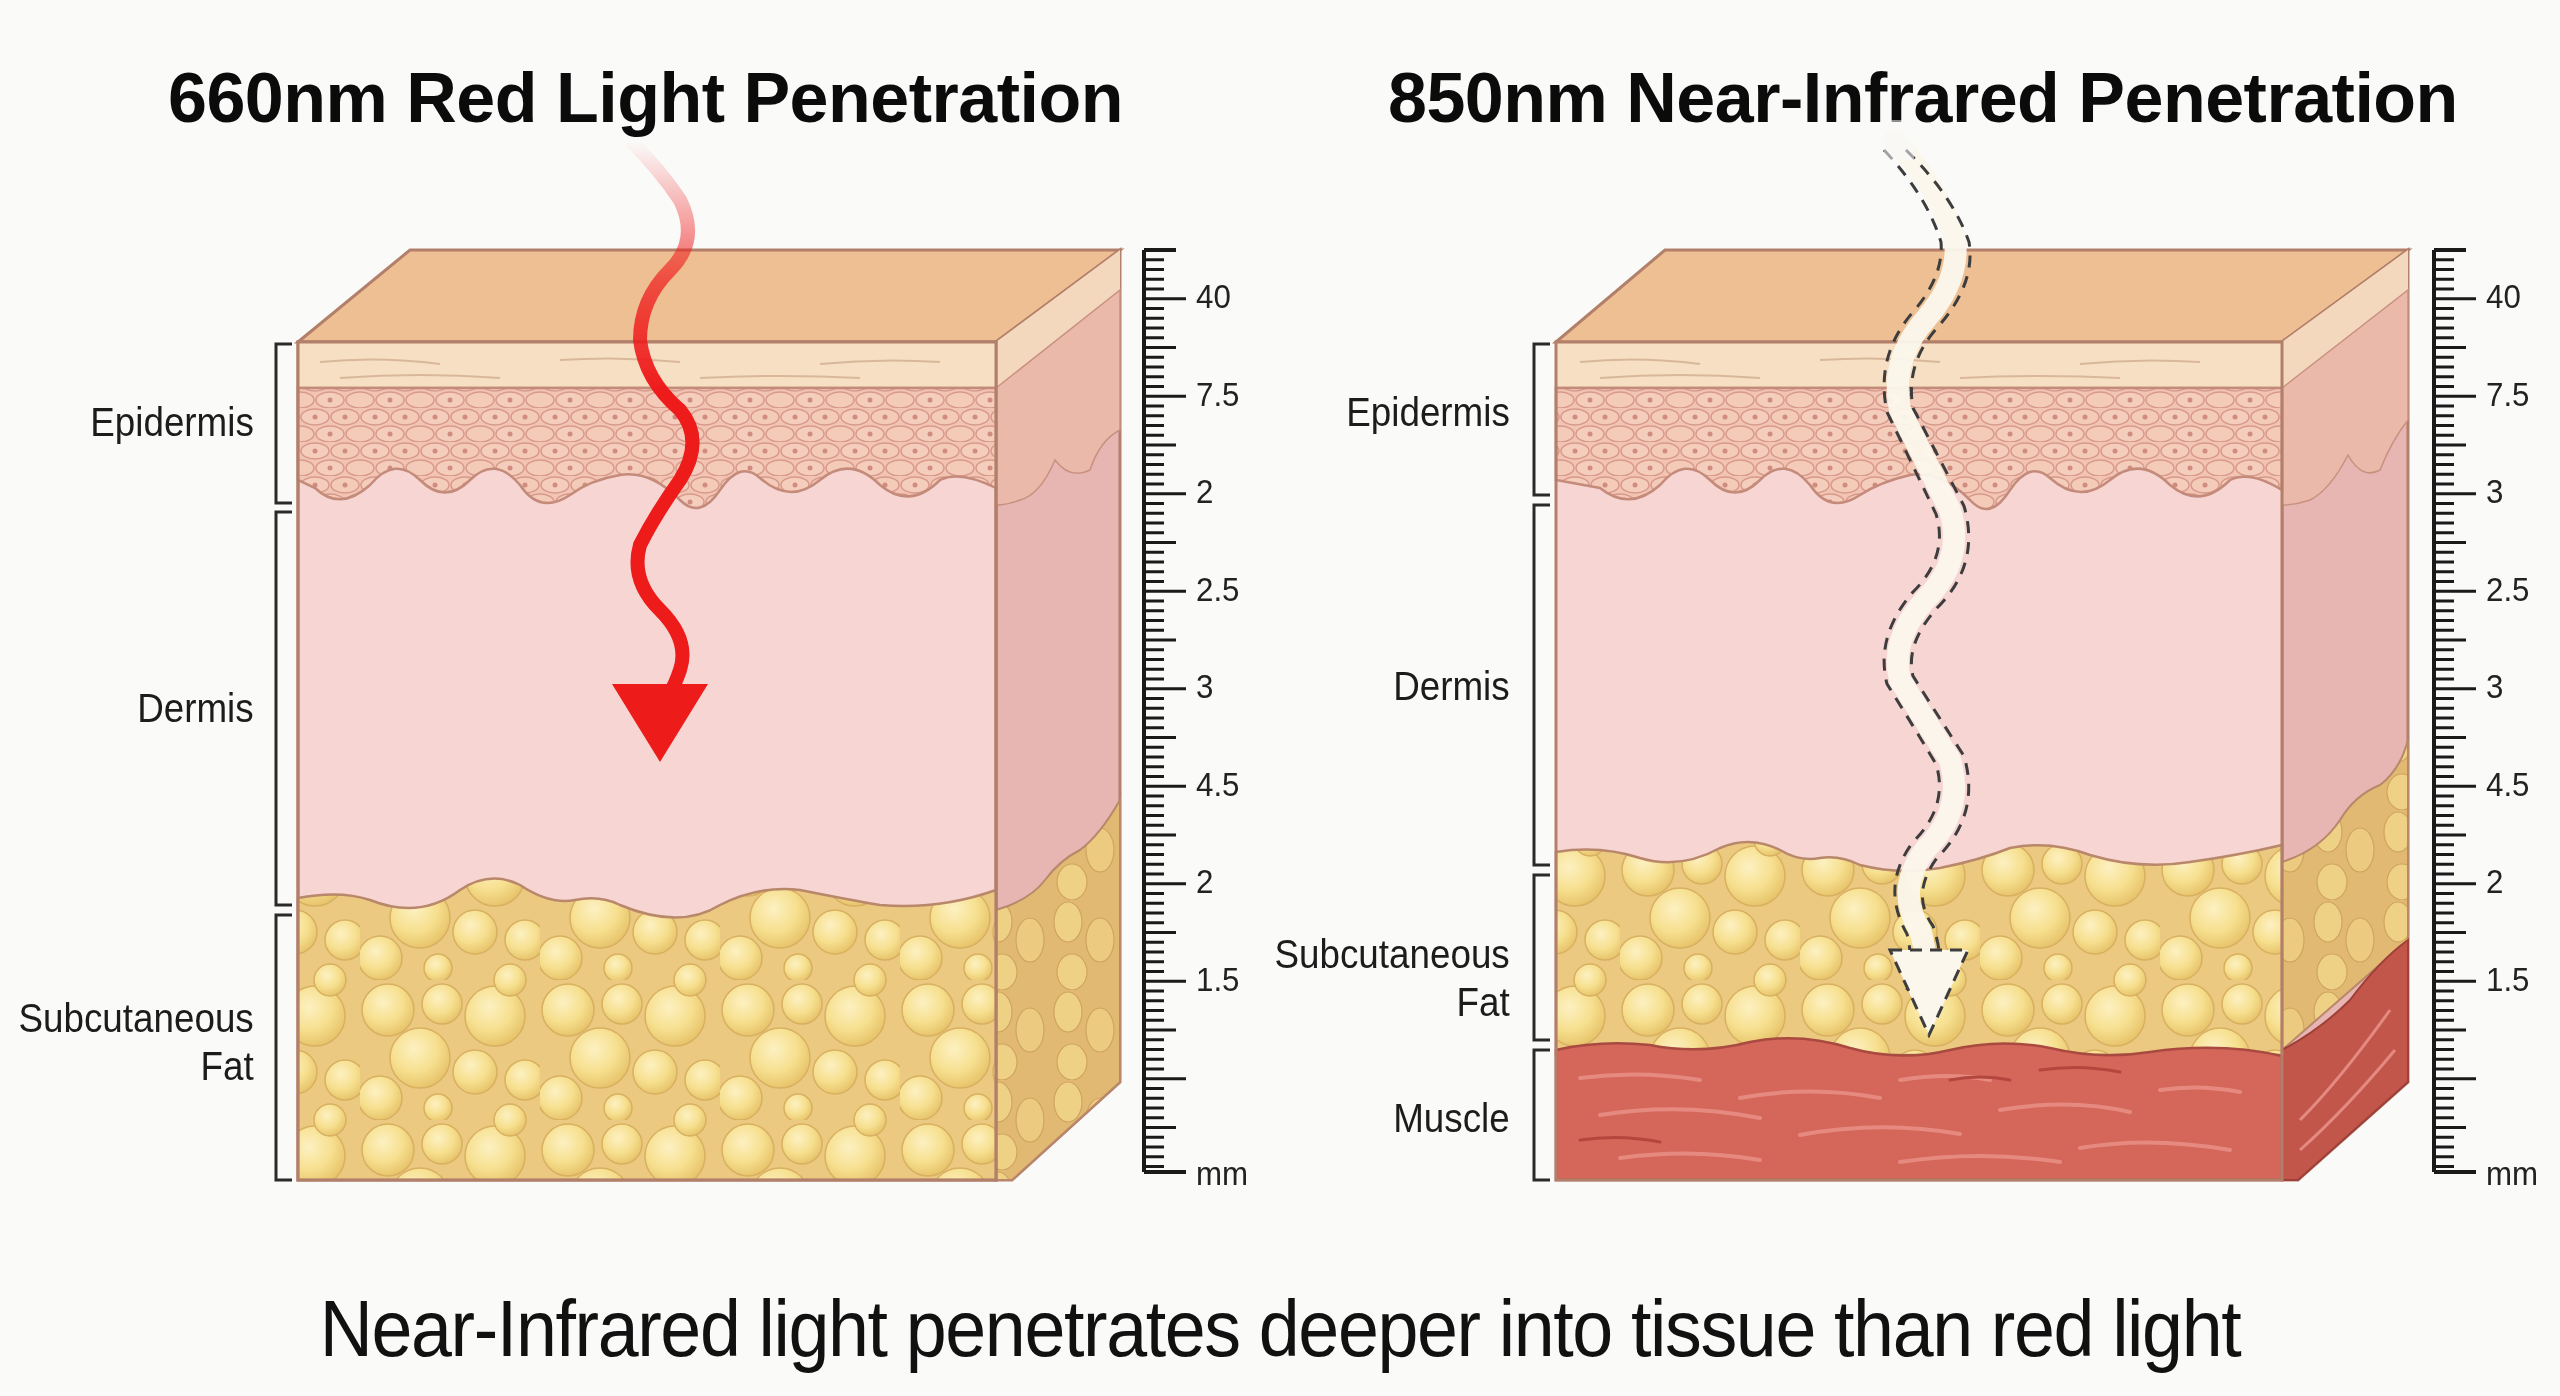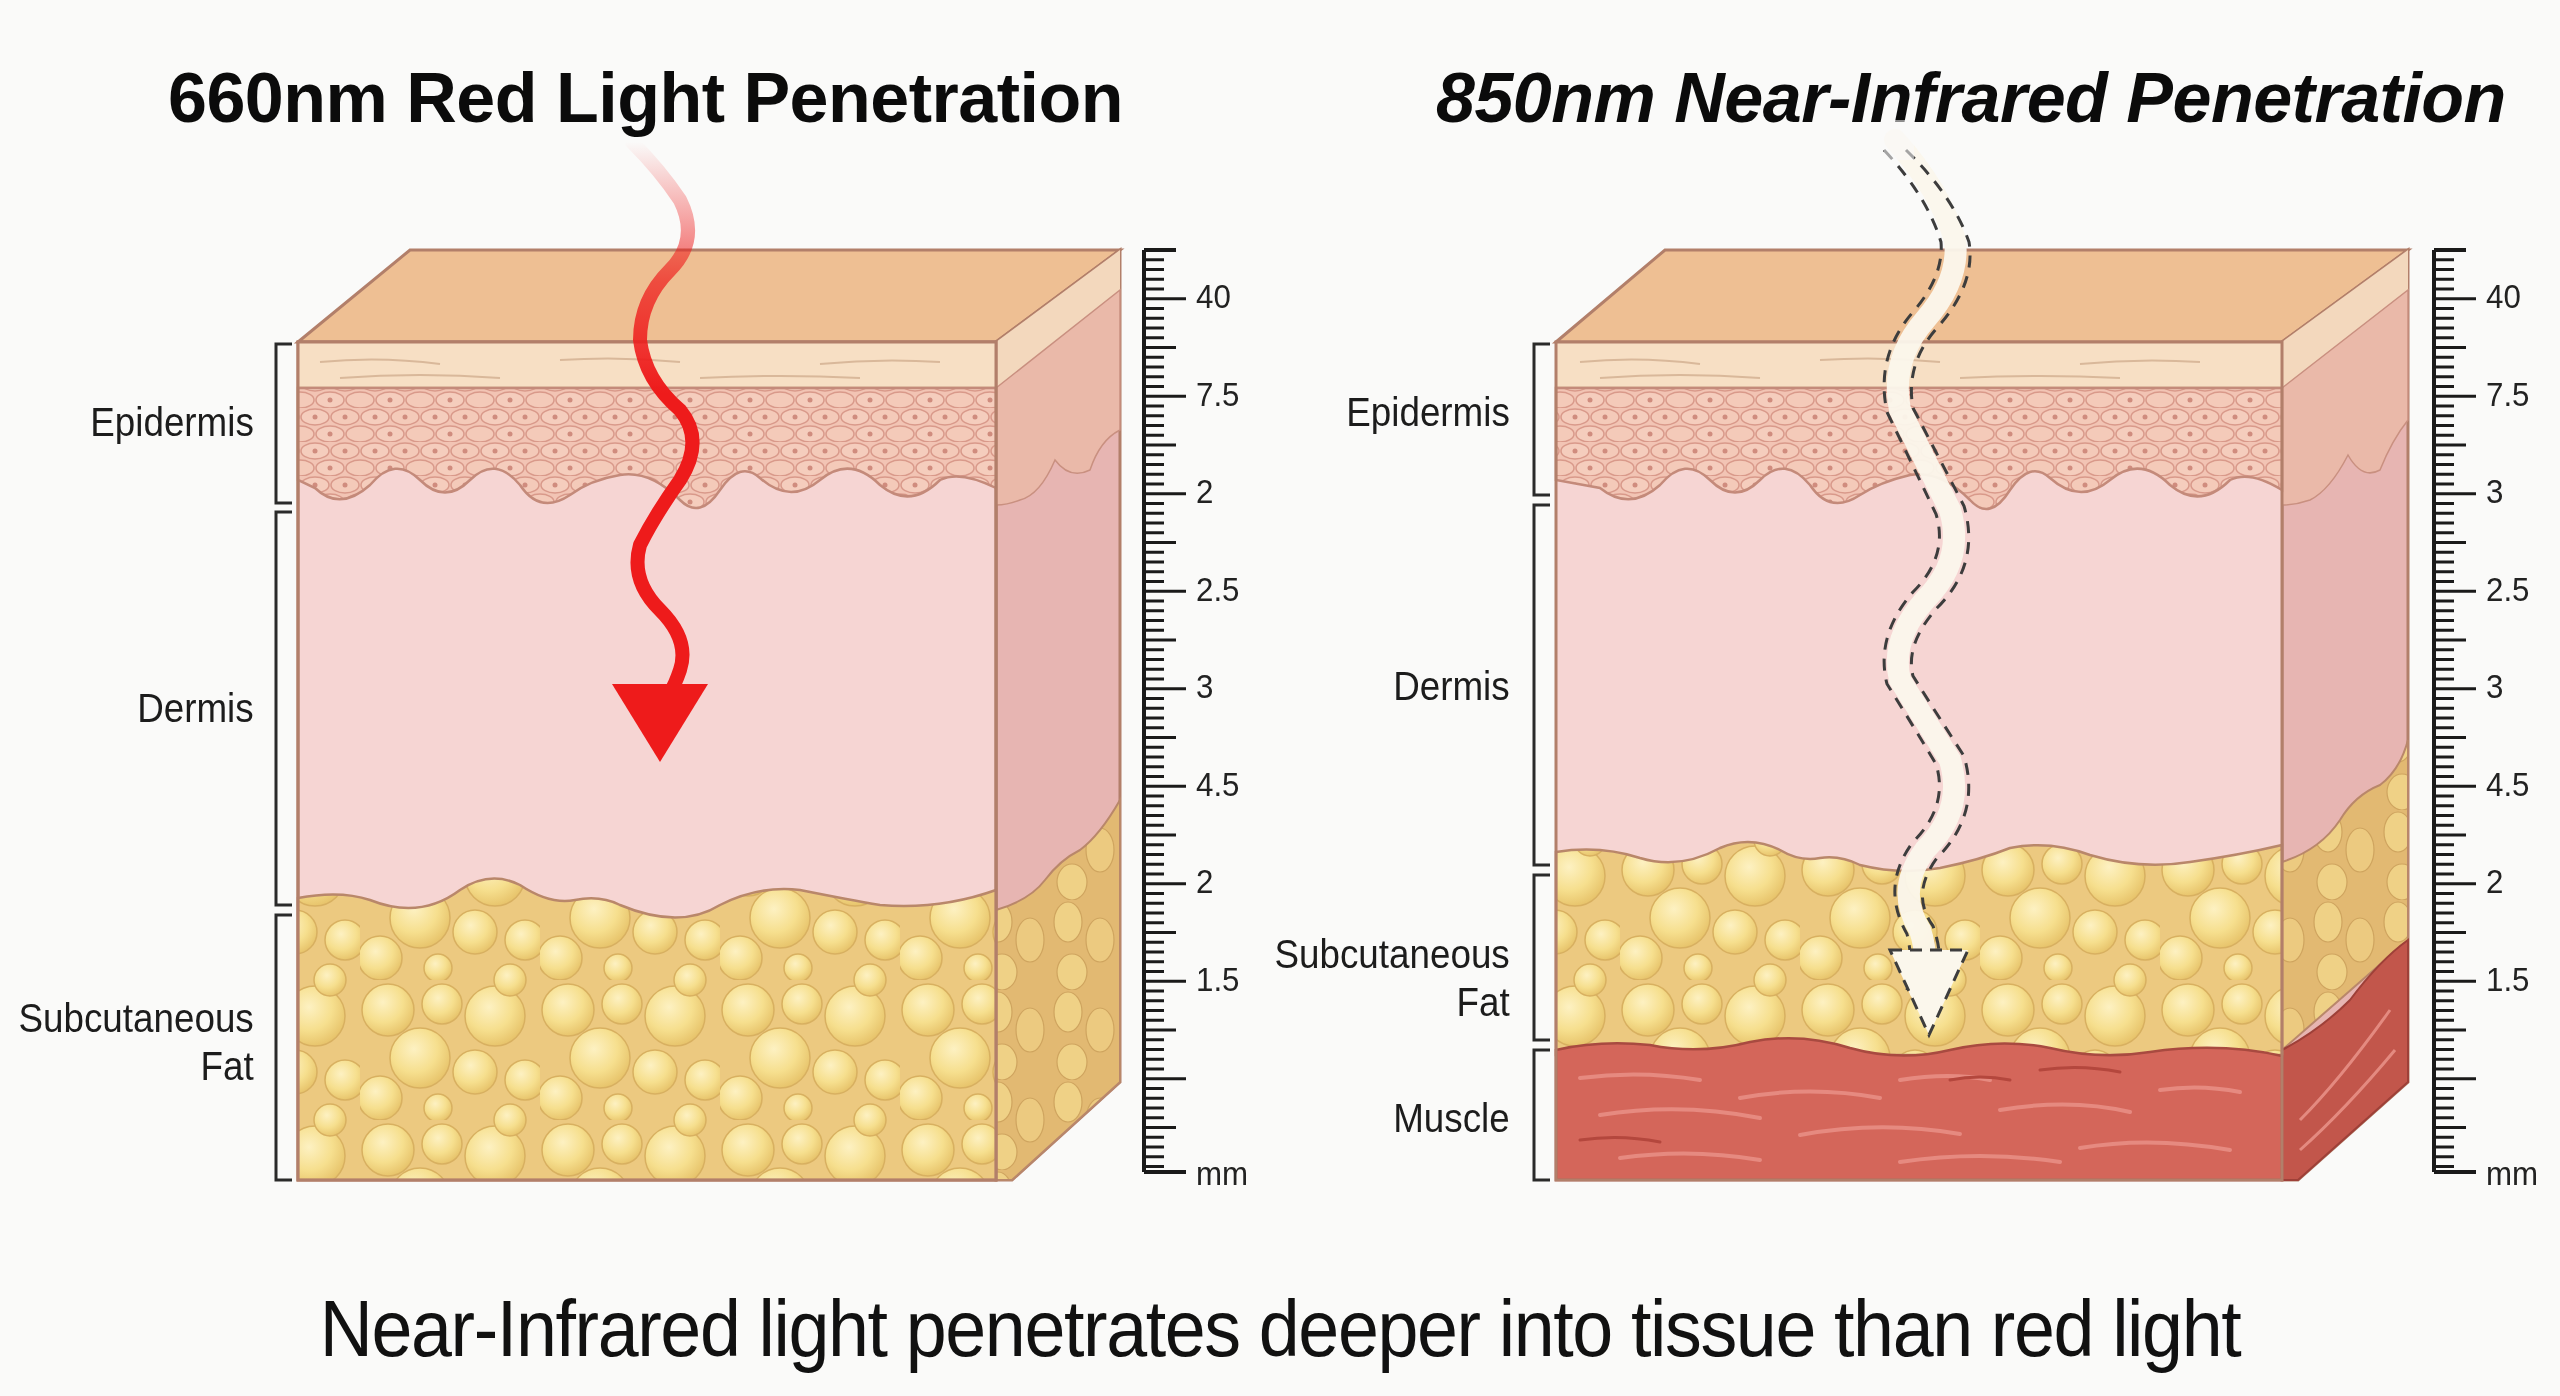--- a/index.html
+++ b/index.html
@@ -9,21 +9,21 @@
       font-family:"Liberation Sans", "DejaVu Sans", sans-serif;
       position:relative; color:#111;
     }
     .title {
       position:absolute; top:14px; font-weight:700; font-size:70px;
       letter-spacing:-0.5px; white-space:nowrap; color:#0b0b0b;
       font-family:"Liberation Sans", sans-serif;
       margin-top:44px;
     }
     #title-left { left:168px; }
-    #title-right { left:1436px;font-style:italic; }
+    #title-right { left:1388px; }
     .caption {
       position:absolute; top:1283px; left:0; width:2560px; text-align:center;
       font-size:80px; letter-spacing:-1.5px; color:#111;
       font-family:"Liberation Sans", sans-serif;
       transform:scaleX(0.92); transform-origin:center;
     }
     svg.stage { position:absolute; left:0; top:0; }
     .layer-label {
       position:absolute; font-size:40px; color:#1c1c1c; text-align:right;
       line-height:48px; white-space:nowrap;

